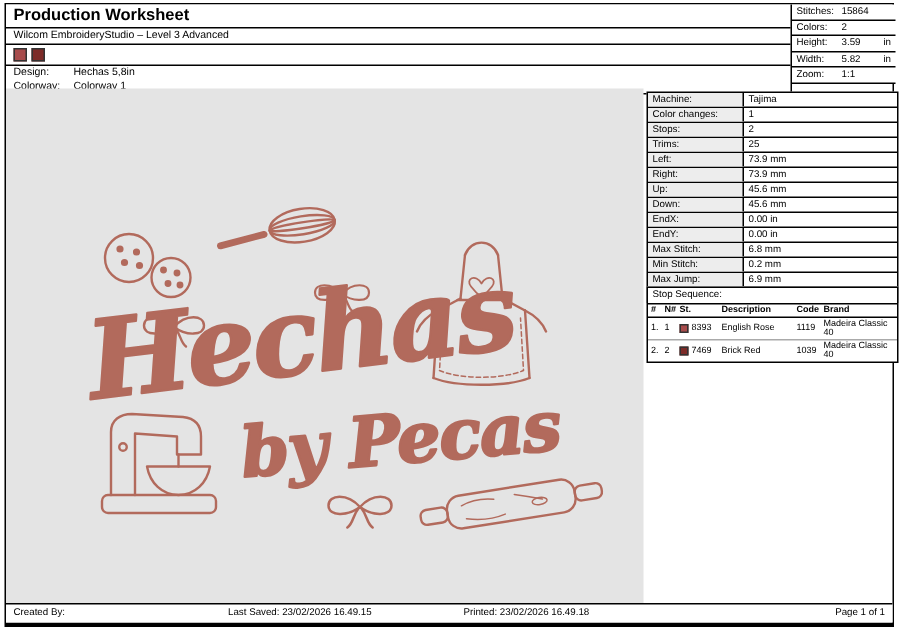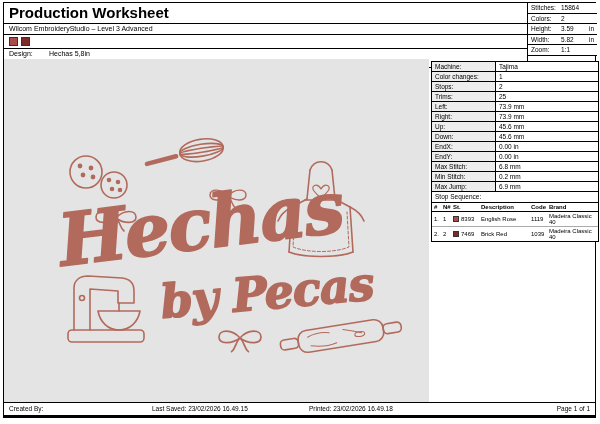--- a/index.html
+++ b/index.html
@@ -3,21 +3,21 @@
 <meta charset="utf-8">
 <style>
   html,body{margin:0;padding:0;background:#fff;}
   .stage{position:relative;width:600px;height:424px;background:#fff;
          font-family:"Liberation Sans", sans-serif;color:#000;overflow:hidden;}
   .page{position:absolute;left:3px;top:2px;width:593px;height:416px;
         border:1px solid #000;border-bottom:3px solid #000;box-sizing:border-box;background:#fff;}
 
   
   .hdr{position:absolute;left:0;top:0;width:524px;border-right:1px solid #000;box-sizing:border-box;background:#fff;}
-  .hdr-title{font-size:15px;font-weight:bold;padding:1px 5px 2px;border-bottom:1px solid #000;}
+  .hdr-title{font-size:11px;font-weight:bold;padding:1px 5px 2px;border-bottom:1px solid #000;}
   .hdr-sub{font-size:7px;padding:1px 5px 2px;border-bottom:1px solid #000;}
   .hdr-swatches{display:flex;gap:3px;padding:2px 5px;border-bottom:1px solid #000;}
   .swatch{width:9px;height:9px;border:1px solid #333;box-sizing:border-box;}
   .hdr-kv{display:flex;font-size:7px;padding:1px 5px;}
   .hdr-kv .k{width:40px;}
   .hdr-bottom{border-bottom:1px solid #000;height:0;}
 
   
   .summary{position:absolute;left:524px;top:0;width:69px;box-sizing:border-box;background:#fff;}
   .sum-row{display:flex;font-size:6.5px;padding:1px 3px 1.5px;border-bottom:1px solid #000;}

